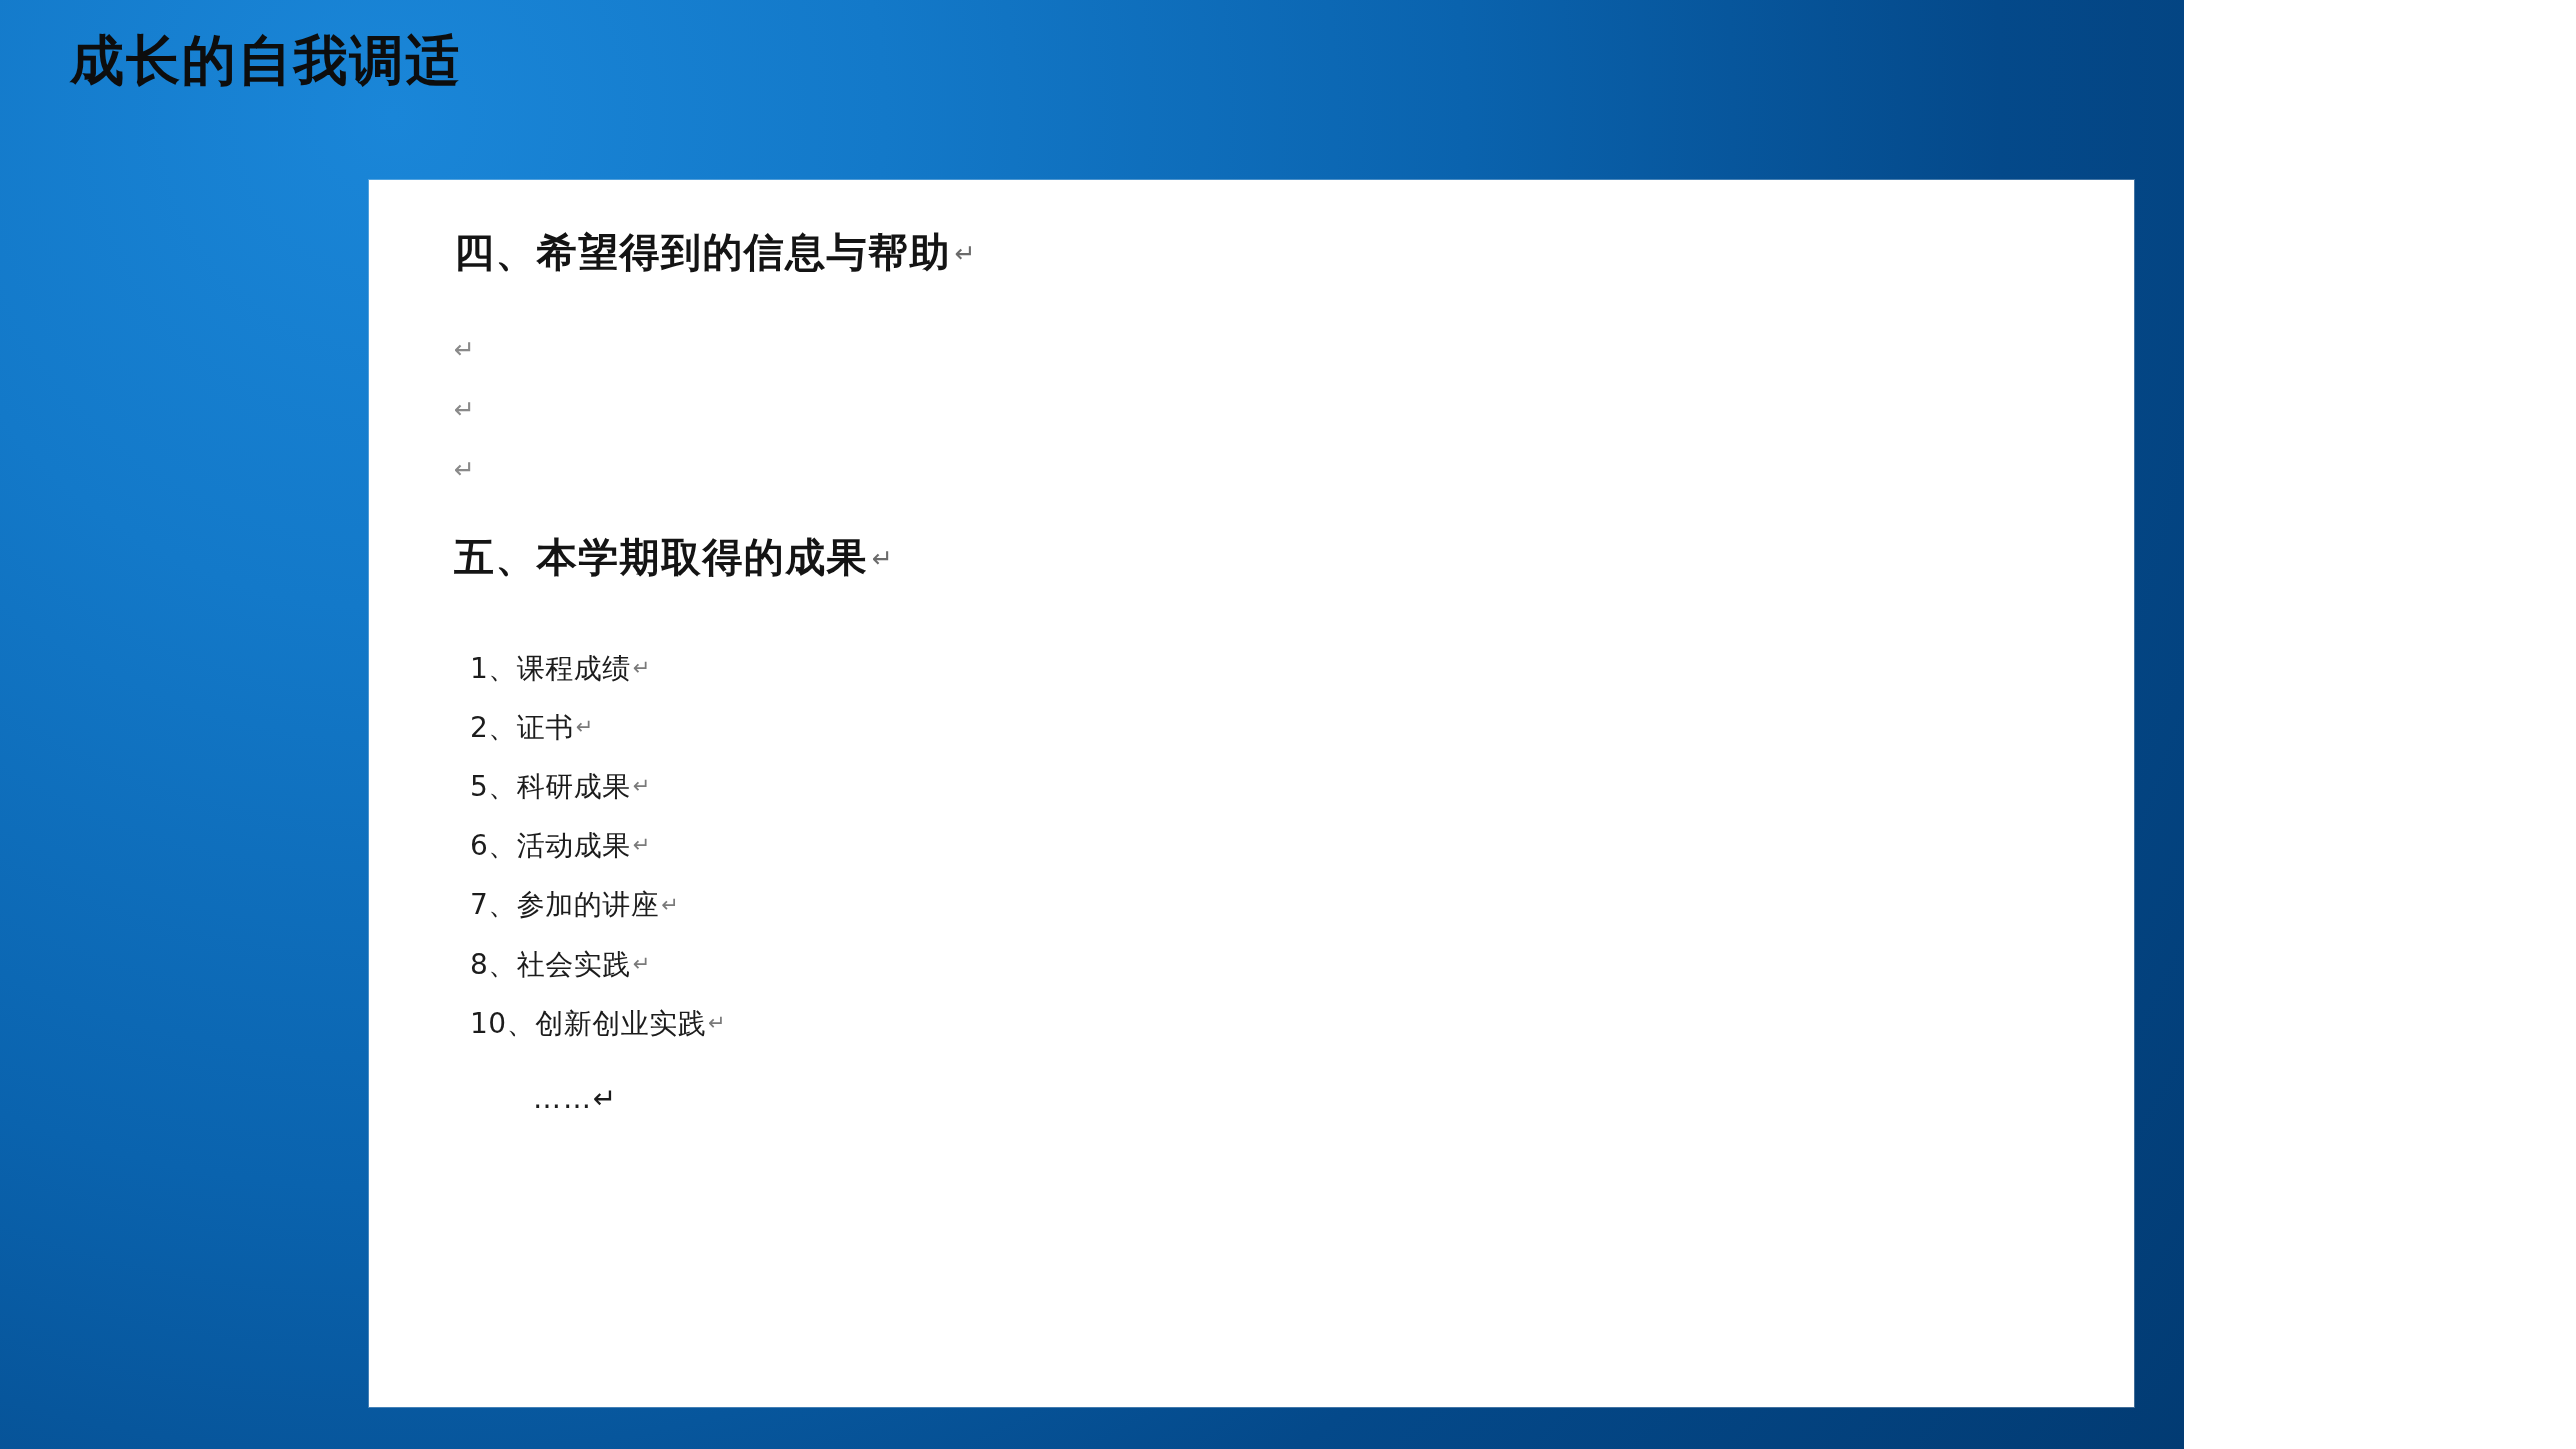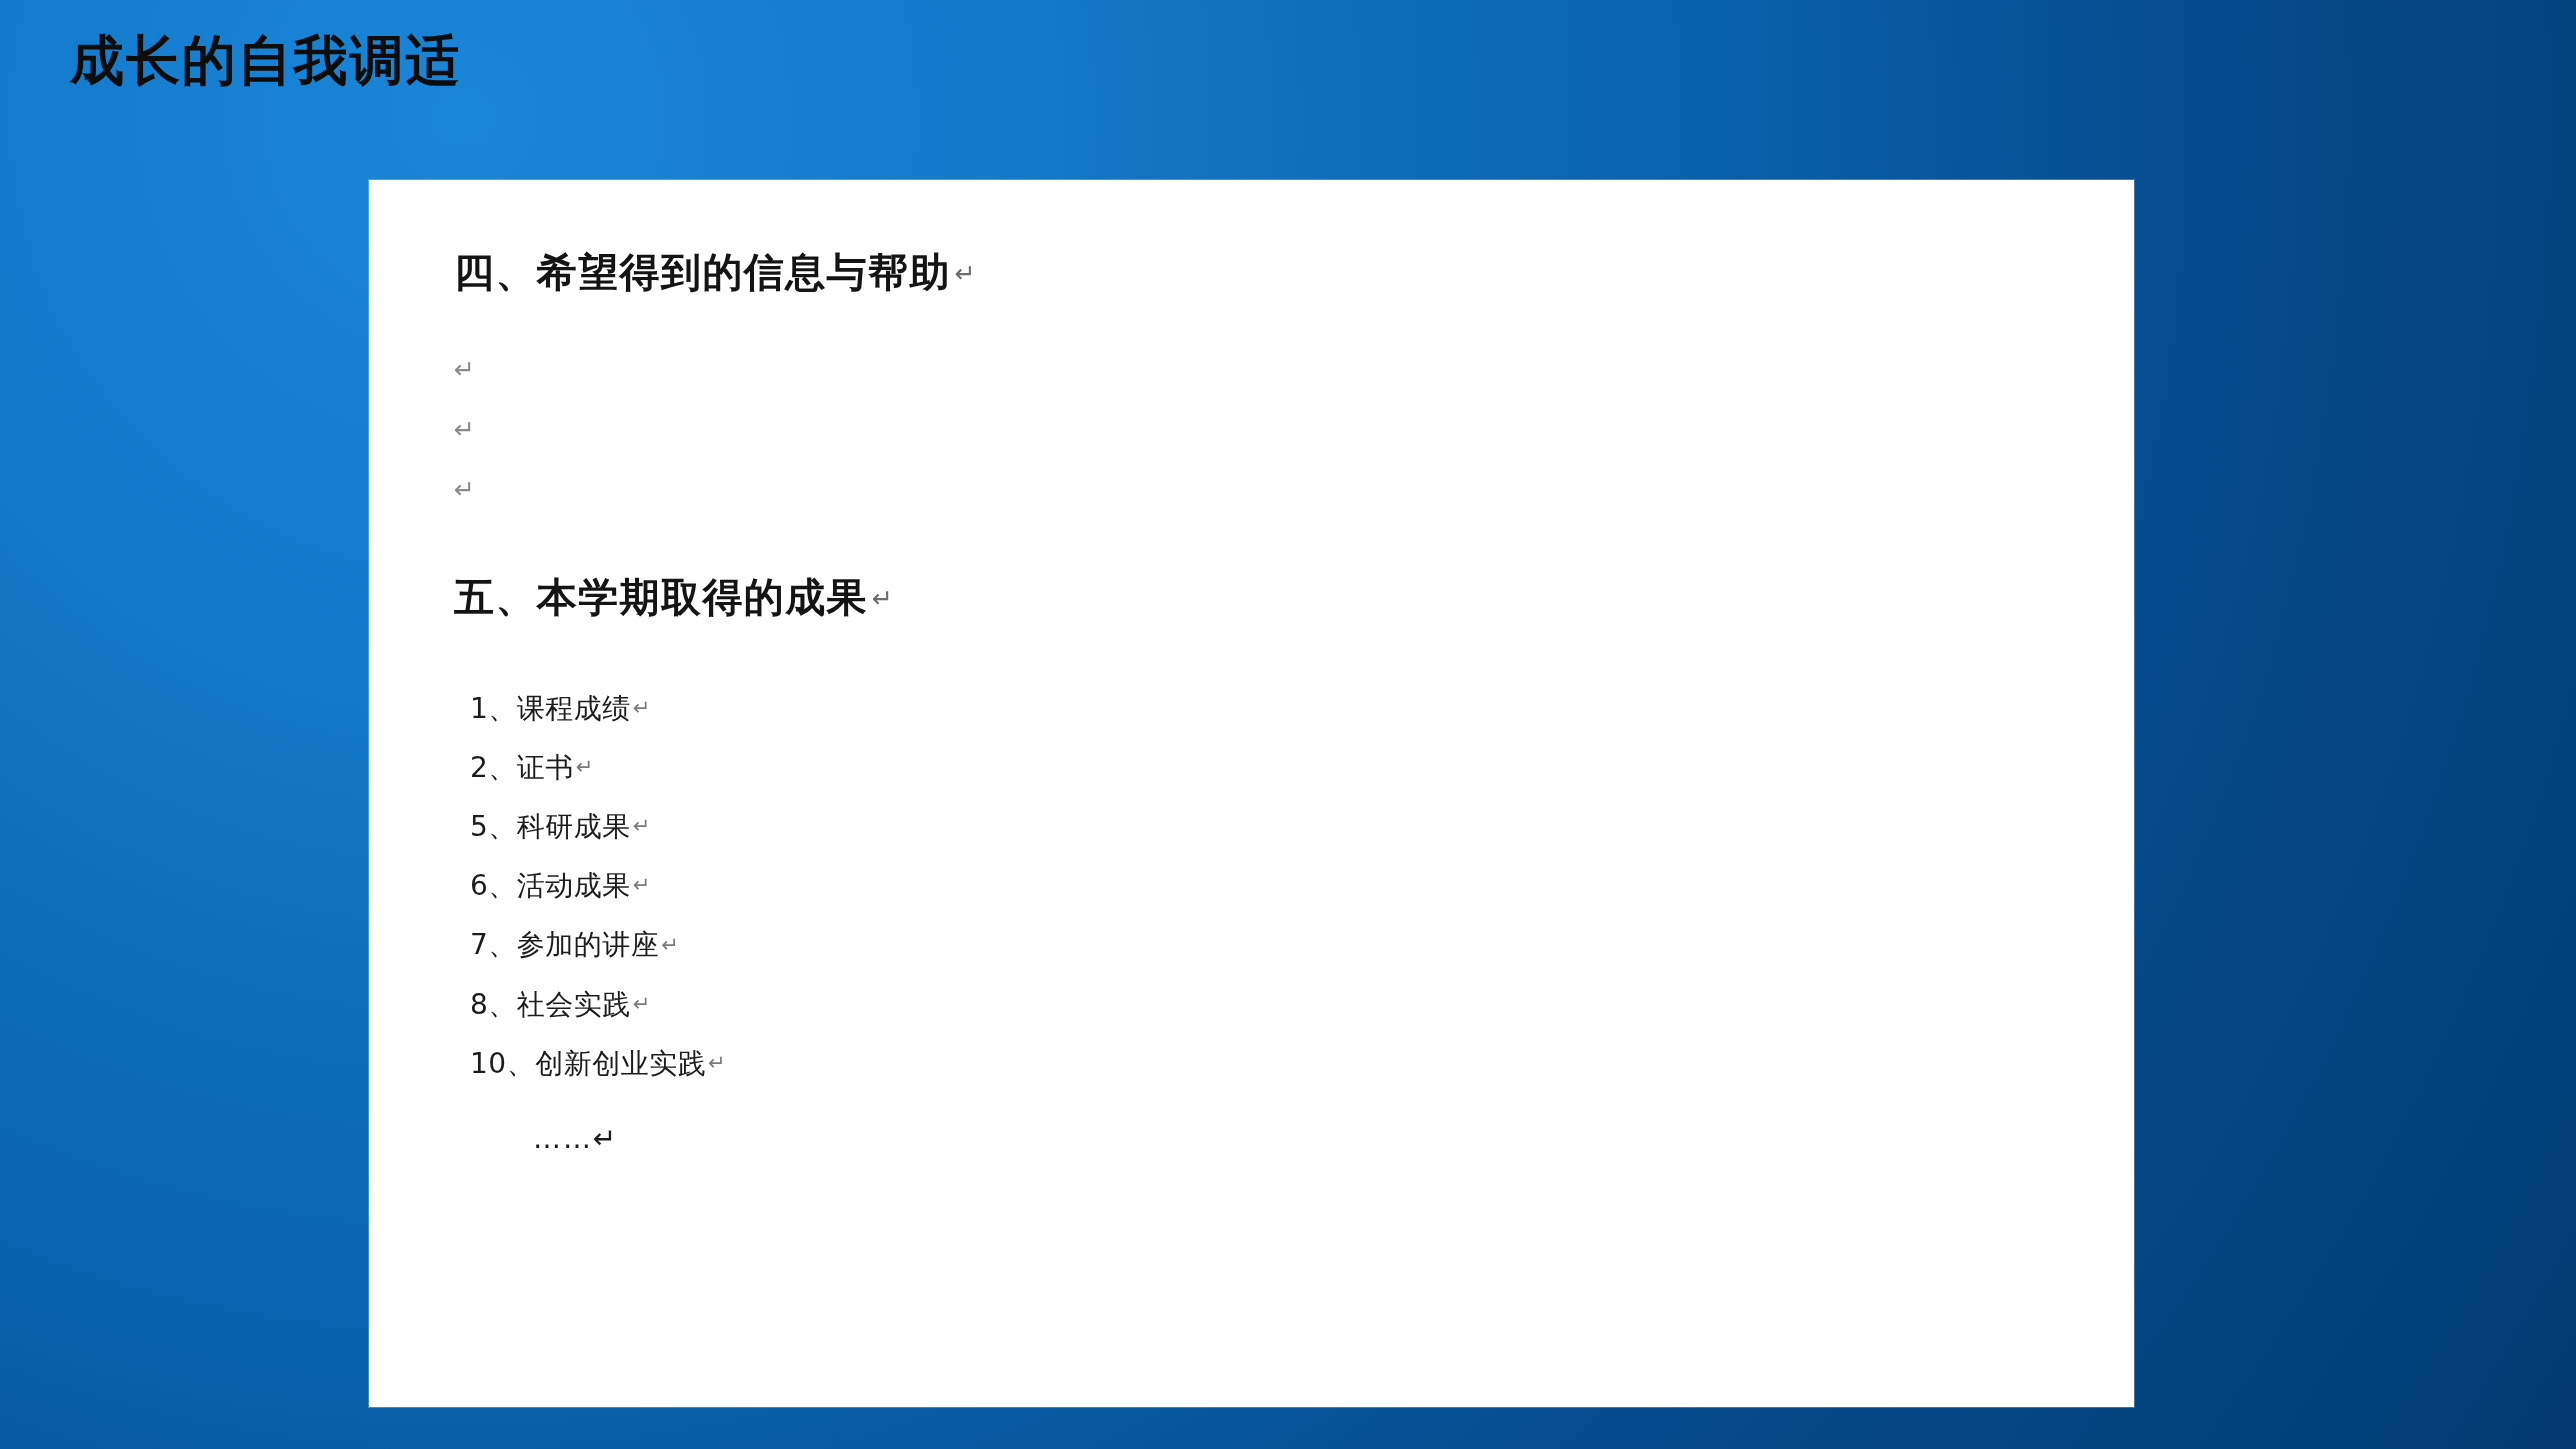--- a/index.html
+++ b/index.html
@@ -10,21 +10,21 @@
     width: 2576px;
     height: 1450px;
     font-family: "Liberation Sans", sans-serif;
     background: #ffffff;
     overflow: hidden;
   }
 
   
   .slide {
     position: relative;
-    width: 2576px;
+    width: 2184px;
     height: 1450px;
     background:
       radial-gradient(circle at 18% 8%, #1a86d8 0%, #1379c9 22%, #0a63ae 48%, #04498a 72%, #023b73 100%);
     overflow: hidden;
   }
 
   
   .slide-title {
     position: absolute;
     left: 70px;
@@ -58,21 +58,20 @@
   }
 
   .heading {
     font-family: "DejaVu Serif", "Liberation Serif", serif;
     font-weight: 700;
     font-size: 40px;
     line-height: 1.2;
     color: #141414;
     letter-spacing: 1.4px;
     white-space: nowrap;
-    margin-top: 20px;
   }
 
   .heading .pilcrow {
     font-weight: 400;
     font-size: 25px;
     color: #6b6b6b;
     margin-left: 3.9px;
     vertical-align: 3.9px;
     font-family: "DejaVu Sans", sans-serif;
   }

